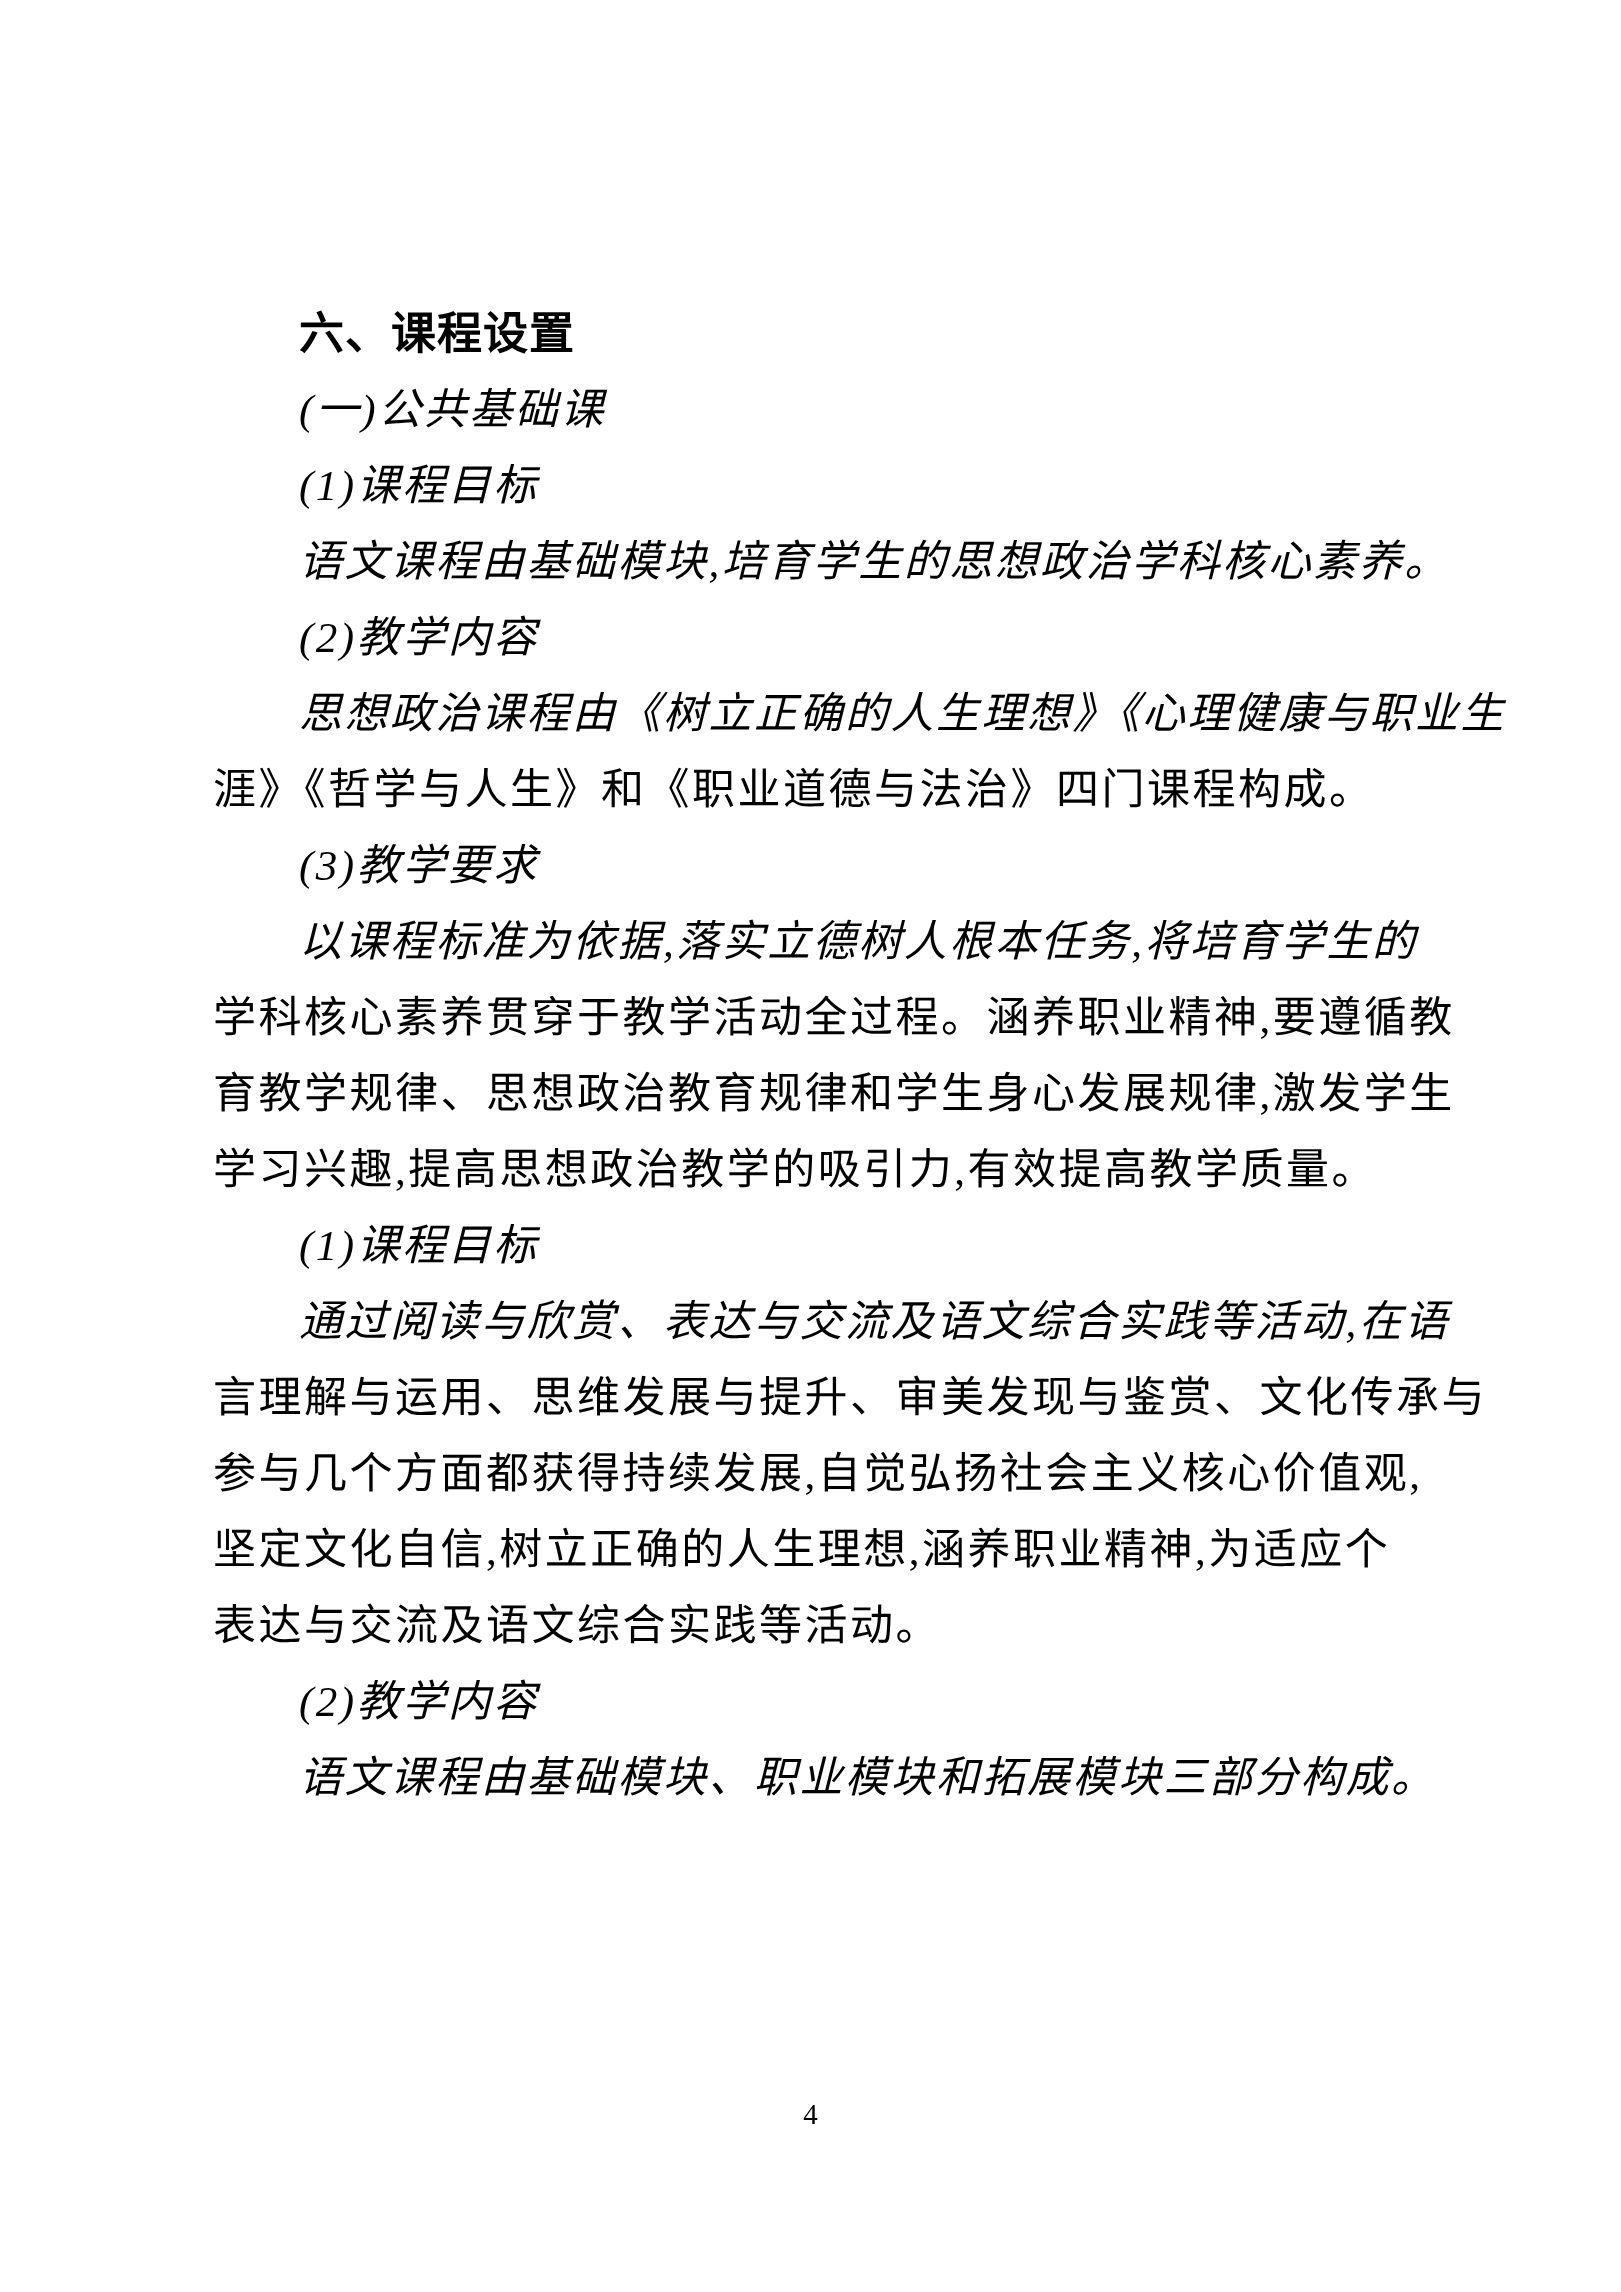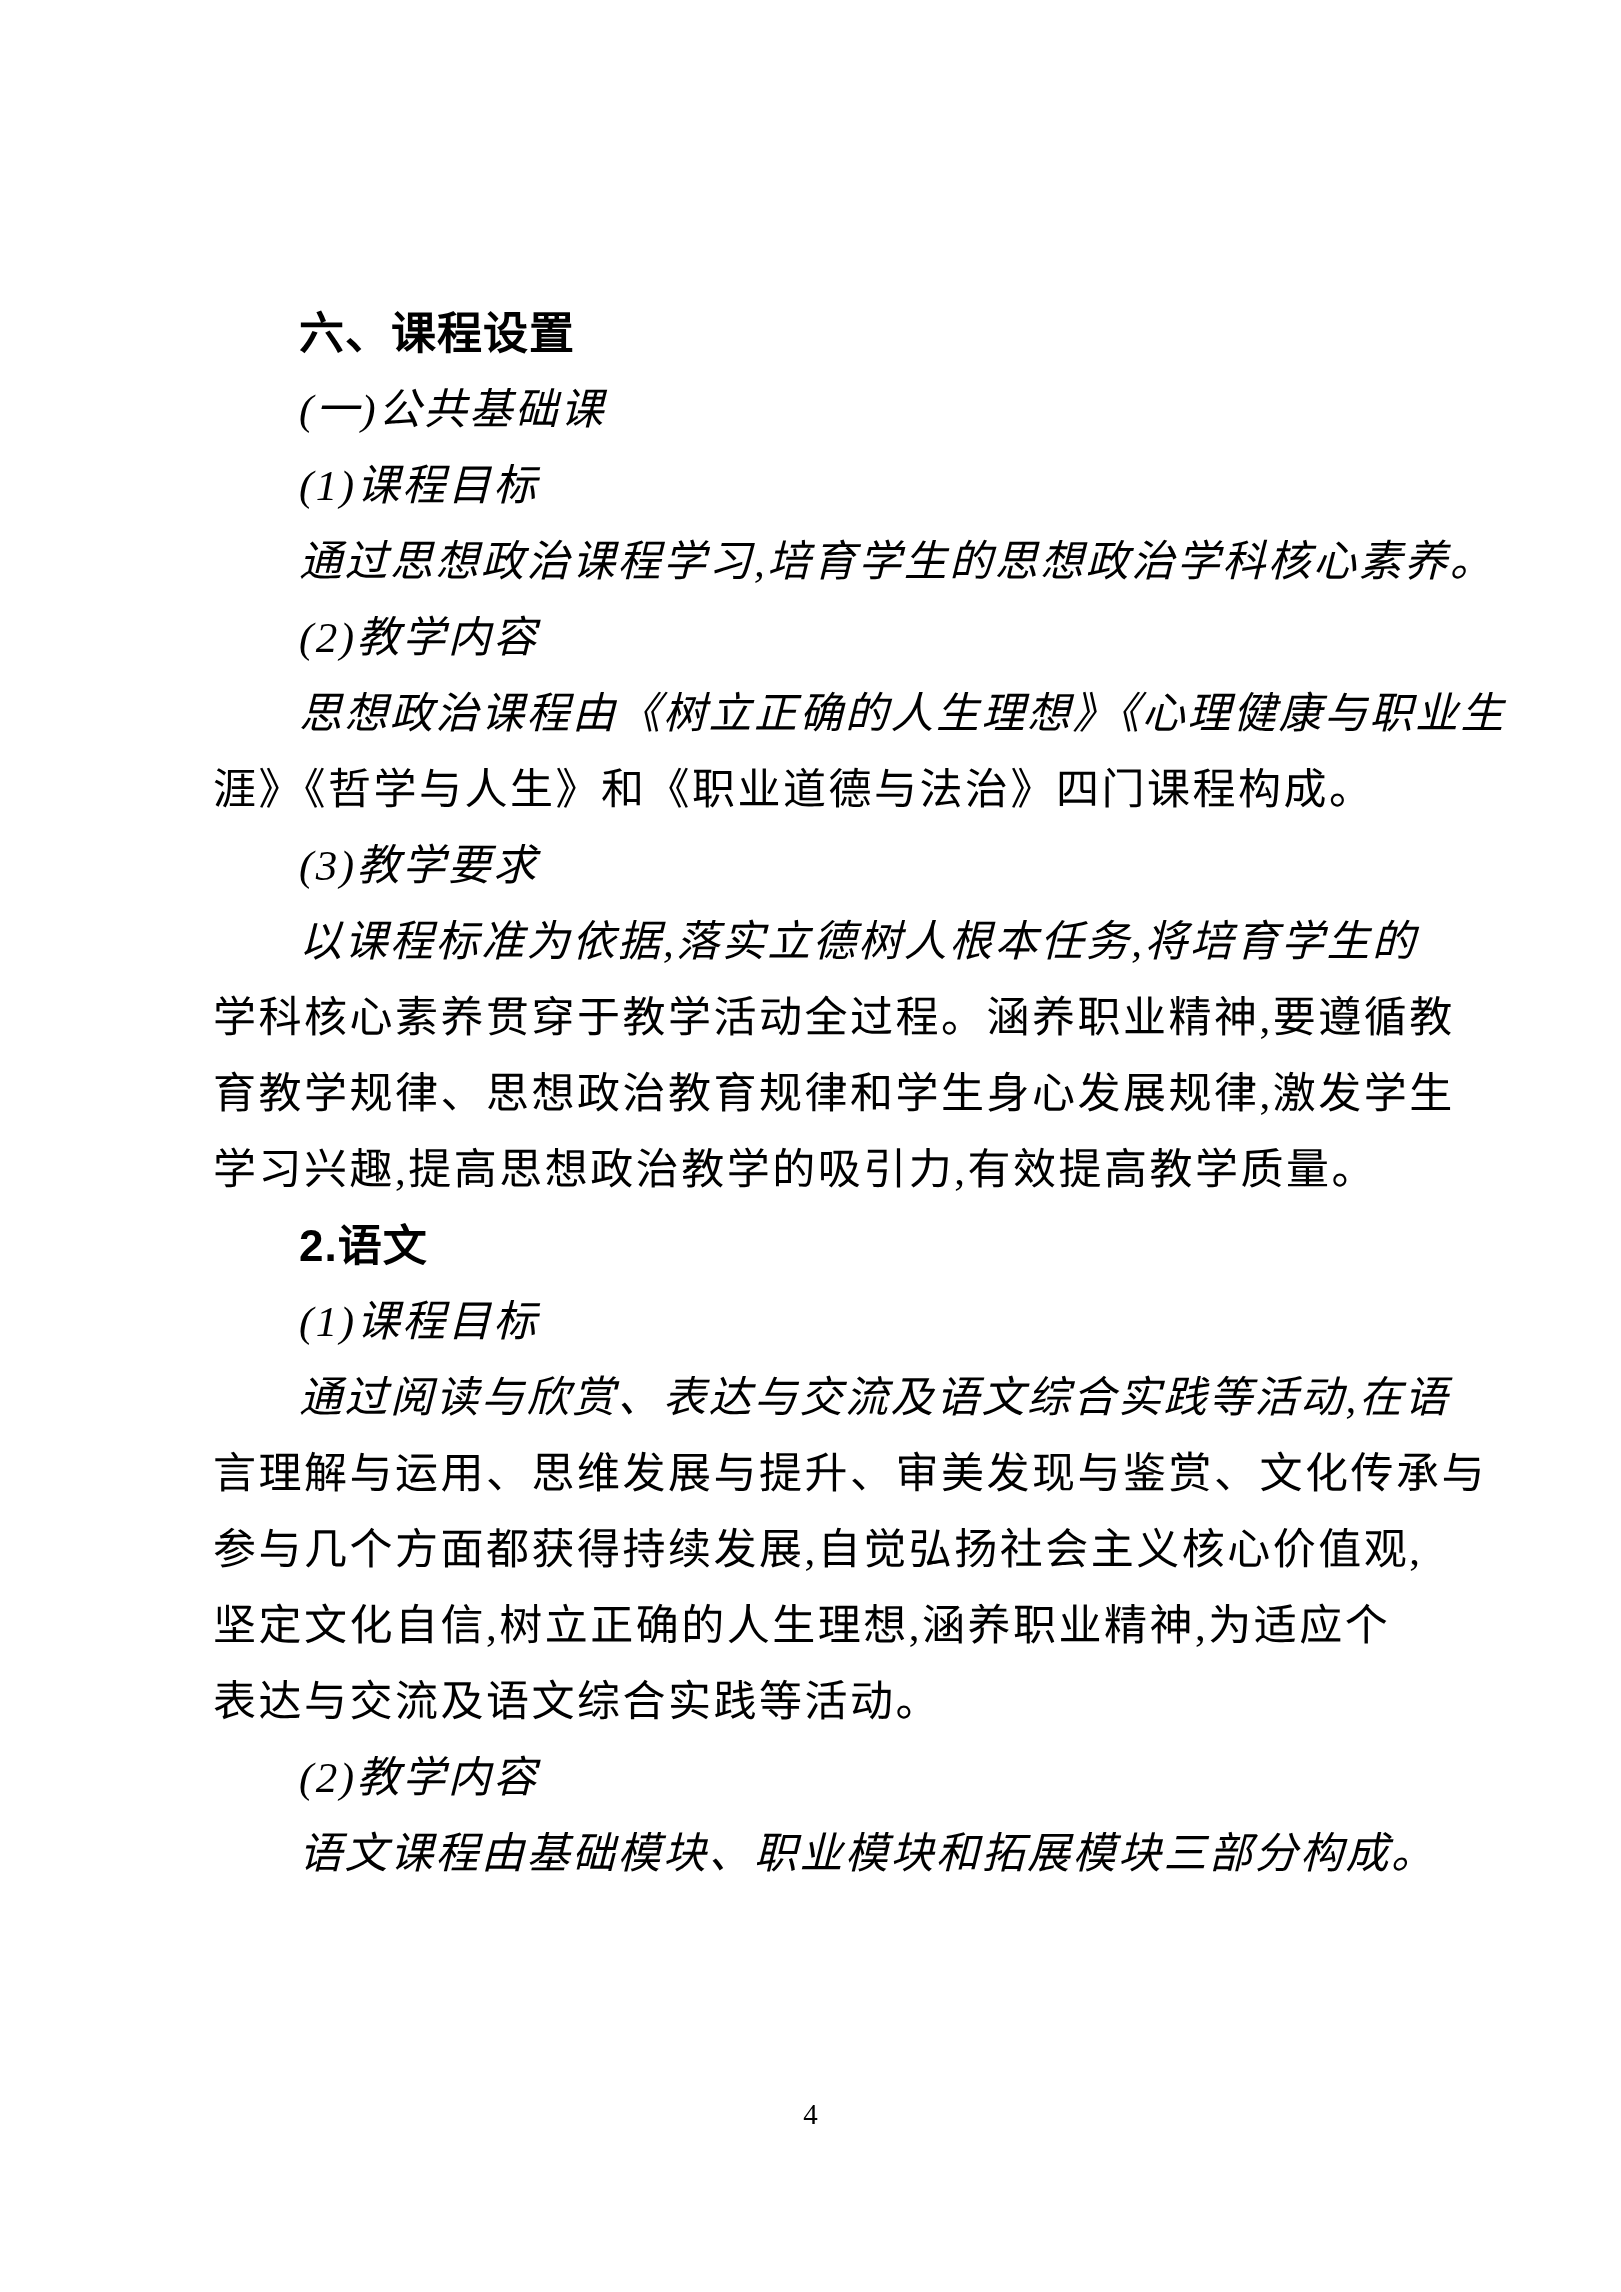--- a/index.html
+++ b/index.html
@@ -68,30 +68,29 @@
   }
 </style>
 </head>
 <body>
 
 <div class="page">
   <div class="content">
     <div class="line l-h1">六、课程设置</div>
     <div class="line l-ind">(一)公共基础课</div>
     <div class="line l-ind">(1)课程目标</div>
-    <div class="line l-ind">通过思想政治课程学习,培育学生的思想政治学科核心素养。</div>
+    <div class="line l-ind">语文课程由基础模块,培育学生的思想政治学科核心素养。</div>
     <div class="line l-ind">(2)教学内容</div>
     <div class="line l-ind">思想政治课程由《树立正确的人生理想》《心理健康与职业生</div>
     <div class="line l-cont">涯》《哲学与人生》和《职业道德与法治》四门课程构成。</div>
     <div class="line l-ind">(3)教学要求</div>
     <div class="line l-ind">以课程标准为依据,落实立德树人根本任务,将培育学生的</div>
     <div class="line l-cont">学科核心素养贯穿于教学活动全过程。涵养职业精神,要遵循教</div>
     <div class="line l-cont">育教学规律、思想政治教育规律和学生身心发展规律,激发学生</div>
     <div class="line l-cont">学习兴趣,提高思想政治教学的吸引力,有效提高教学质量。</div>
-    <div class="line l-hb">2.语文</div>
     <div class="line l-ind">(1)课程目标</div>
     <div class="line l-ind">通过阅读与欣赏、表达与交流及语文综合实践等活动,在语</div>
     <div class="line l-cont">言理解与运用、思维发展与提升、审美发现与鉴赏、文化传承与</div>
     <div class="line l-cont">参与几个方面都获得持续发展,自觉弘扬社会主义核心价值观,</div>
     <div class="line l-cont">坚定文化自信,树立正确的人生理想,涵养职业精神,为适应个</div>
     <div class="line l-cont">表达与交流及语文综合实践等活动。</div>
     <div class="line l-ind">(2)教学内容</div>
     <div class="line l-ind">语文课程由基础模块、职业模块和拓展模块三部分构成。</div>
   </div>
 

